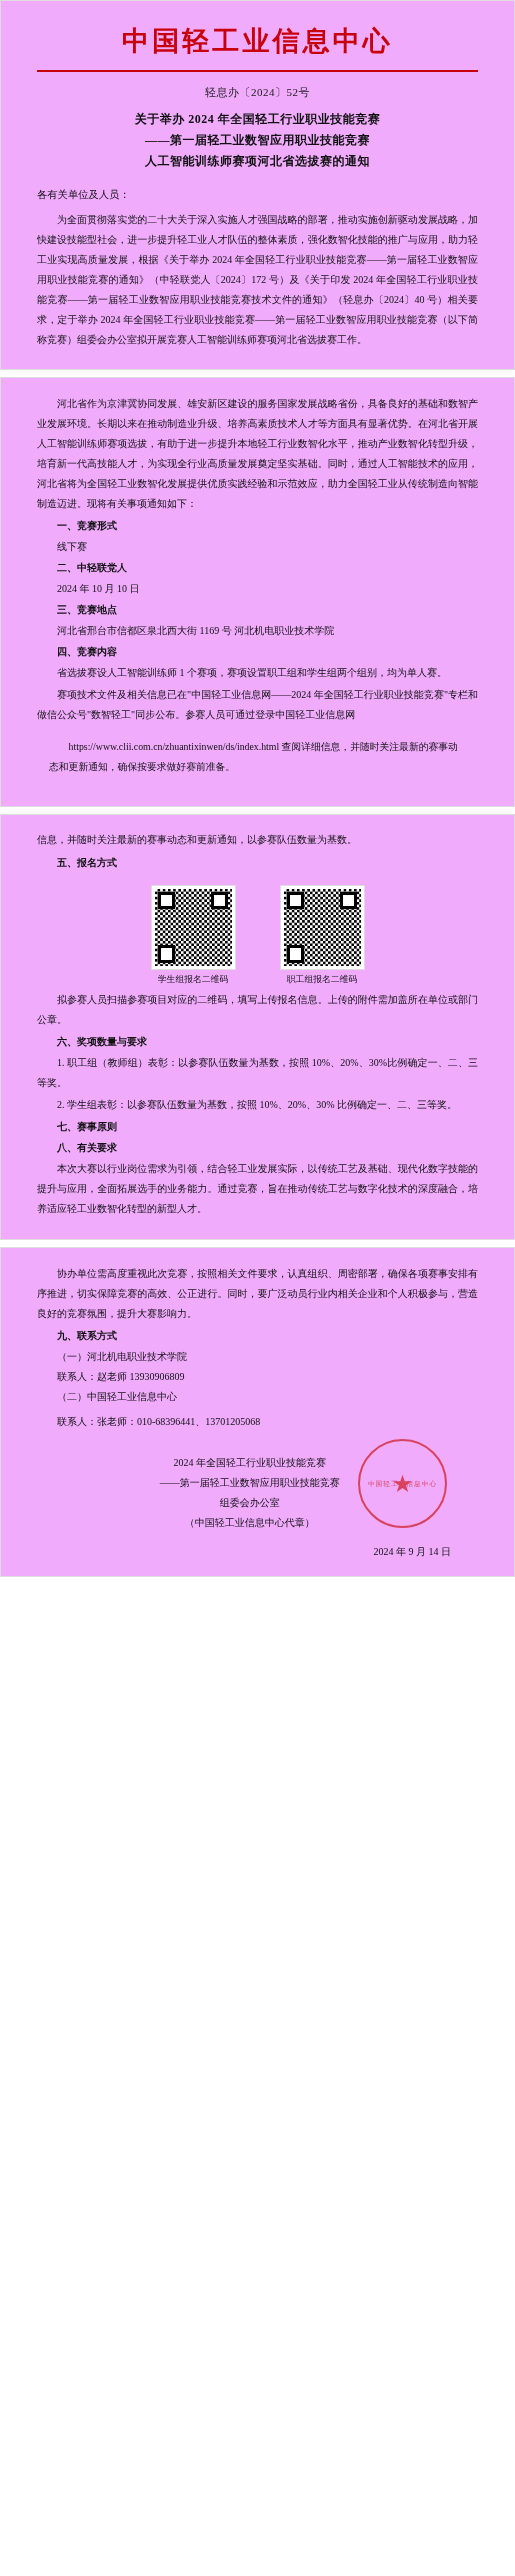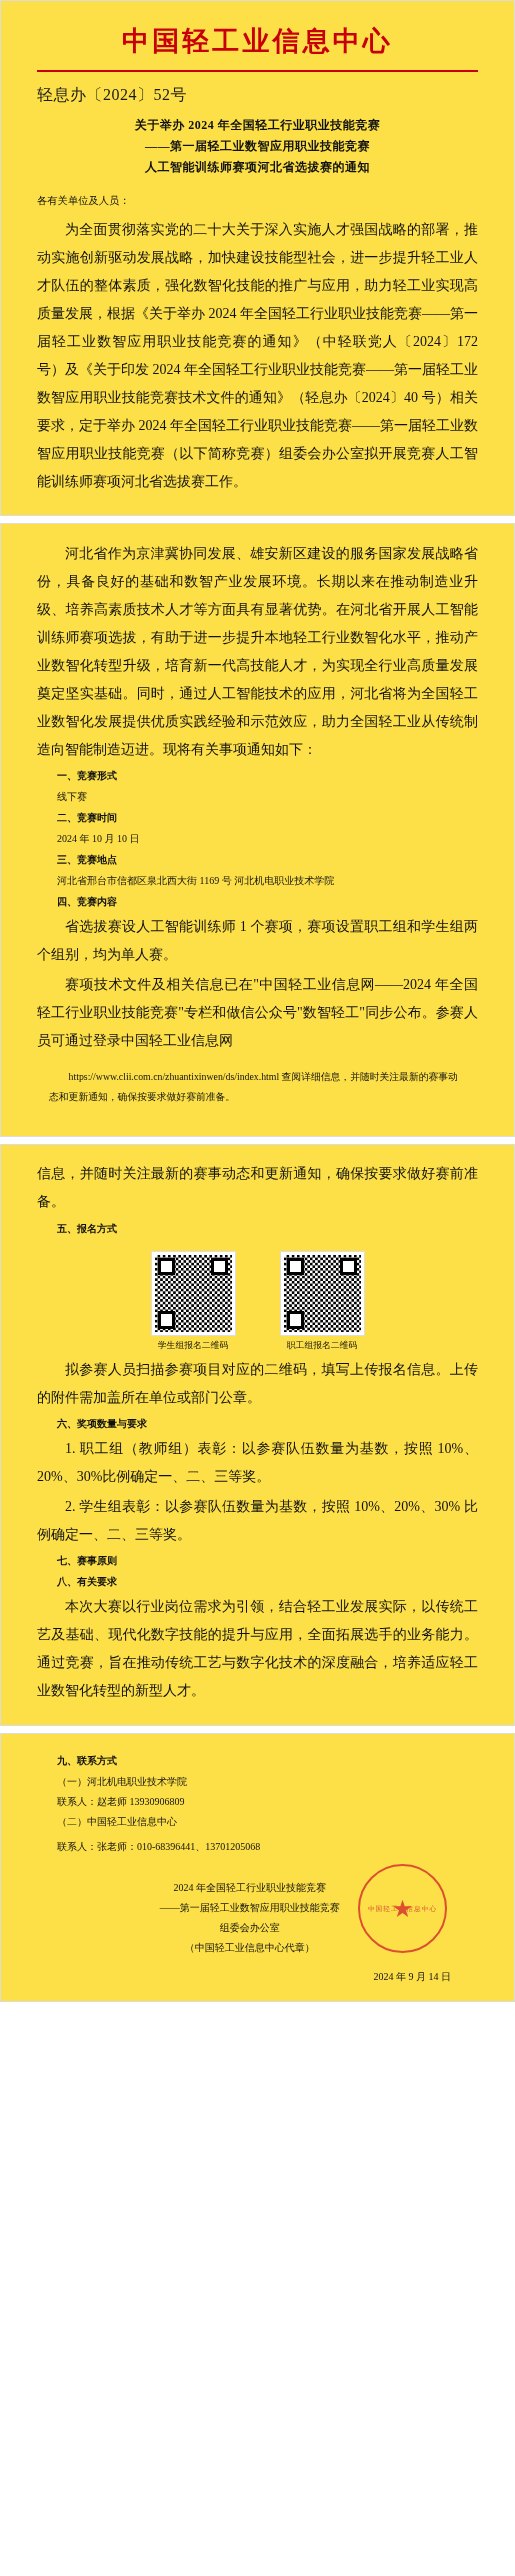--- a/index.html
+++ b/index.html
@@ -13,21 +13,21 @@
   .page {
     width: 515px;
     min-height: 2917px;
     margin: 0 auto;
     background: #ffffff;
     position: relative;
     box-sizing: border-box;
     padding: 0;
   }
   .sheet {
-    background: #fde047;
+    background: #f0abfc;
     border: 0.5px solid #dcdcdc;
     margin: 0 0 7.2px 0;
     padding: 15.5px 36px 17.5px 36px;
     box-sizing: border-box;
     position: relative;
   }
   
   .masthead {
     text-align: center;
     padding-top: 9.3px;
@@ -41,21 +41,22 @@
     letter-spacing: 3.1px;
     line-height: 1.15;
     white-space: nowrap;
   }
   .masthead-rule {
     height: 1.5px;
     background: #c7000b;
     margin: 11.3px 0 3.1px 0;
   }
   .doc-number {
-    font-size: 16px;
+    text-align: center;
+    font-size: 11px;
     letter-spacing: 0.5px;
     margin: 13.4px 0 9.3px 0;
     color: #1a1a1a;
   }
   
   .doc-title {
     text-align: center;
     font-weight: bold;
     font-size: 12px;
     line-height: 1.75;
@@ -64,21 +65,21 @@
     margin: 3.1px 0 12.4px 0;
   }
   .doc-title div { white-space: nowrap; }
   .salutation {
     font-size: 10.3px;
     line-height: 1.9;
     margin: 3.1px 0 5.2px 0;
     color: #111;
   }
   p.body-text {
-    font-size: 14px;
+    font-size: 10px;
     line-height: 2.0;
     text-align: justify;
     text-justify: inter-ideograph;
     margin: 0 0 2.1px 0;
     text-indent: 2em;
     color: #111;
   }
   p.no-indent { text-indent: 0; }
   .section-head {
     font-size: 10px;
@@ -222,36 +223,36 @@
 
   </div>
 
   <div class="sheet">
 
     <p class="body-text">河北省作为京津冀协同发展、雄安新区建设的服务国家发展战略省份，具备良好的基础和数智产业发展环境。长期以来在推动制造业升级、培养高素质技术人才等方面具有显著优势。在河北省开展人工智能训练师赛项选拔，有助于进一步提升本地轻工行业数智化水平，推动产业数智化转型升级，培育新一代高技能人才，为实现全行业高质量发展奠定坚实基础。同时，通过人工智能技术的应用，河北省将为全国轻工业数智化发展提供优质实践经验和示范效应，助力全国轻工业从传统制造向智能制造迈进。现将有关事项通知如下：</p>
 
     <div class="section-head">一、竞赛形式</div>
     <p class="sub-line">线下赛</p>
 
-    <div class="section-head">二、竞赛时间</div>
+    <div class="section-head">二、中轻联党人</div>
     <p class="sub-line">2024 年 10 月 10 日</p>
 
     <div class="section-head">三、竞赛地点</div>
     <p class="sub-line">河北省邢台市信都区泉北西大街 1169 号 河北机电职业技术学院</p>
 
     <div class="section-head">四、竞赛内容</div>
     <p class="body-text">省选拔赛设人工智能训练师 1 个赛项，赛项设置职工组和学生组两个组别，均为单人赛。</p>
     <p class="body-text">赛项技术文件及相关信息已在"中国轻工业信息网——2024 年全国轻工行业职业技能竞赛"专栏和做信公众号"数智轻工"同步公布。参赛人员可通过登录中国轻工业信息网</p>
     <p class="link-line">https://www.clii.com.cn/zhuantixinwen/ds/index.html 查阅详细信息，并随时关注最新的赛事动态和更新通知，确保按要求做好赛前准备。</p>
 
   </div>
 
   <div class="sheet">
 
-    <p class="body-text no-indent">信息，并随时关注最新的赛事动态和更新通知，确保按要求做好赛前准备。</p>
+    <p class="body-text no-indent">信息，并随时关注最新的赛事动态和更新通知，以参赛队伍数量为基数。</p>
 
     <div class="section-head">五、报名方式</div>
 
     <div class="qr-row">
       <div class="qr-block">
         <div class="qr-img">
           <div class="qr-corner-bl"></div>
         </div>
         <div class="qr-caption">学生组报名二维码</div>
       </div>
@@ -271,20 +272,21 @@
 
     <div class="section-head">七、赛事原则</div>
 
     <div class="section-head">八、有关要求</div>
     <p class="body-text">本次大赛以行业岗位需求为引领，结合轻工业发展实际，以传统工艺及基础、现代化数字技能的提升与应用，全面拓展选手的业务能力。通过竞赛，旨在推动传统工艺与数字化技术的深度融合，培养适应轻工业数智化转型的新型人才。</p>
 
   </div>
 
   <div class="sheet">
 
+    <p class="body-text">协办单位需高度重视此次竞赛，按照相关文件要求，认真组织、周密部署，确保各项赛事安排有序推进，切实保障竞赛的高效、公正进行。同时，要广泛动员行业内相关企业和个人积极参与，营造良好的竞赛氛围，提升大赛影响力。</p>
 
     <div class="section-head">九、联系方式</div>
     <p class="sub-line">（一）河北机电职业技术学院</p>
     <p class="sub-line">联系人：赵老师 13930906809</p>
     <p class="sub-line">（二）中国轻工业信息中心</p>
     <div class="spacer-sm"></div>
     <p class="sub-line">联系人：张老师：010-68396441、13701205068</p>
 
     <div class="sign-wrap">
       <div class="sign-block">

